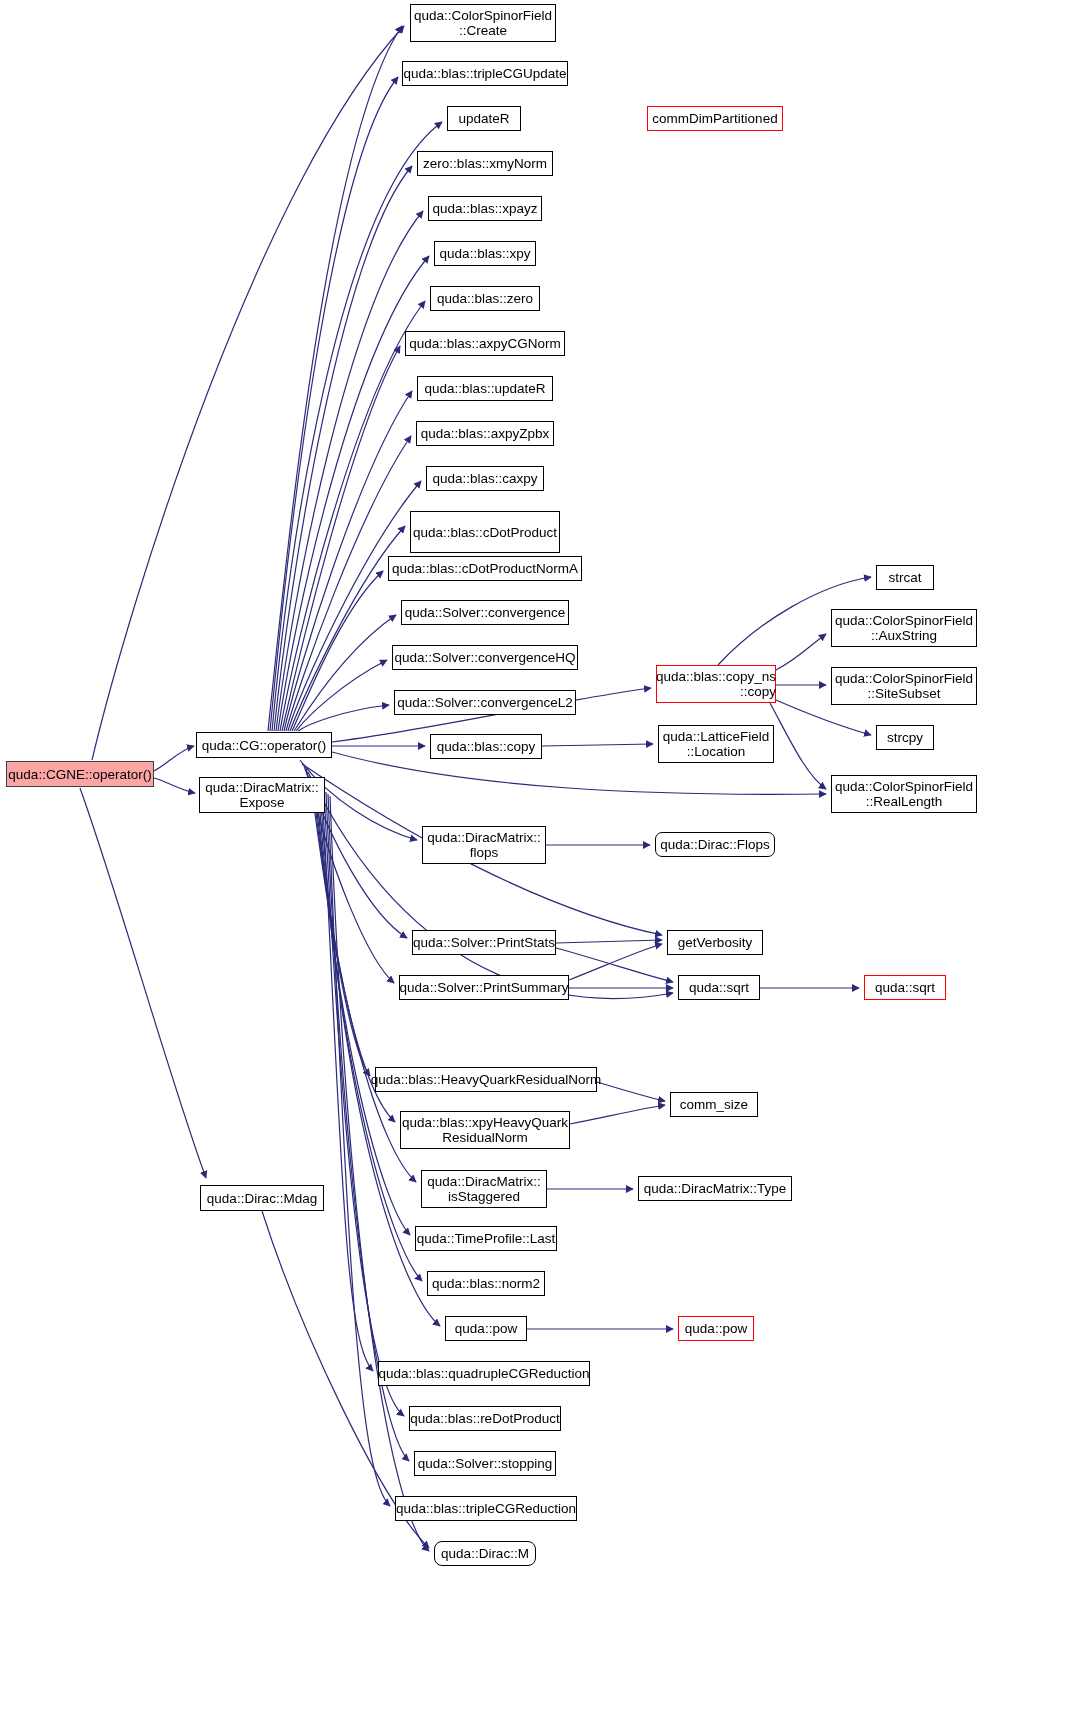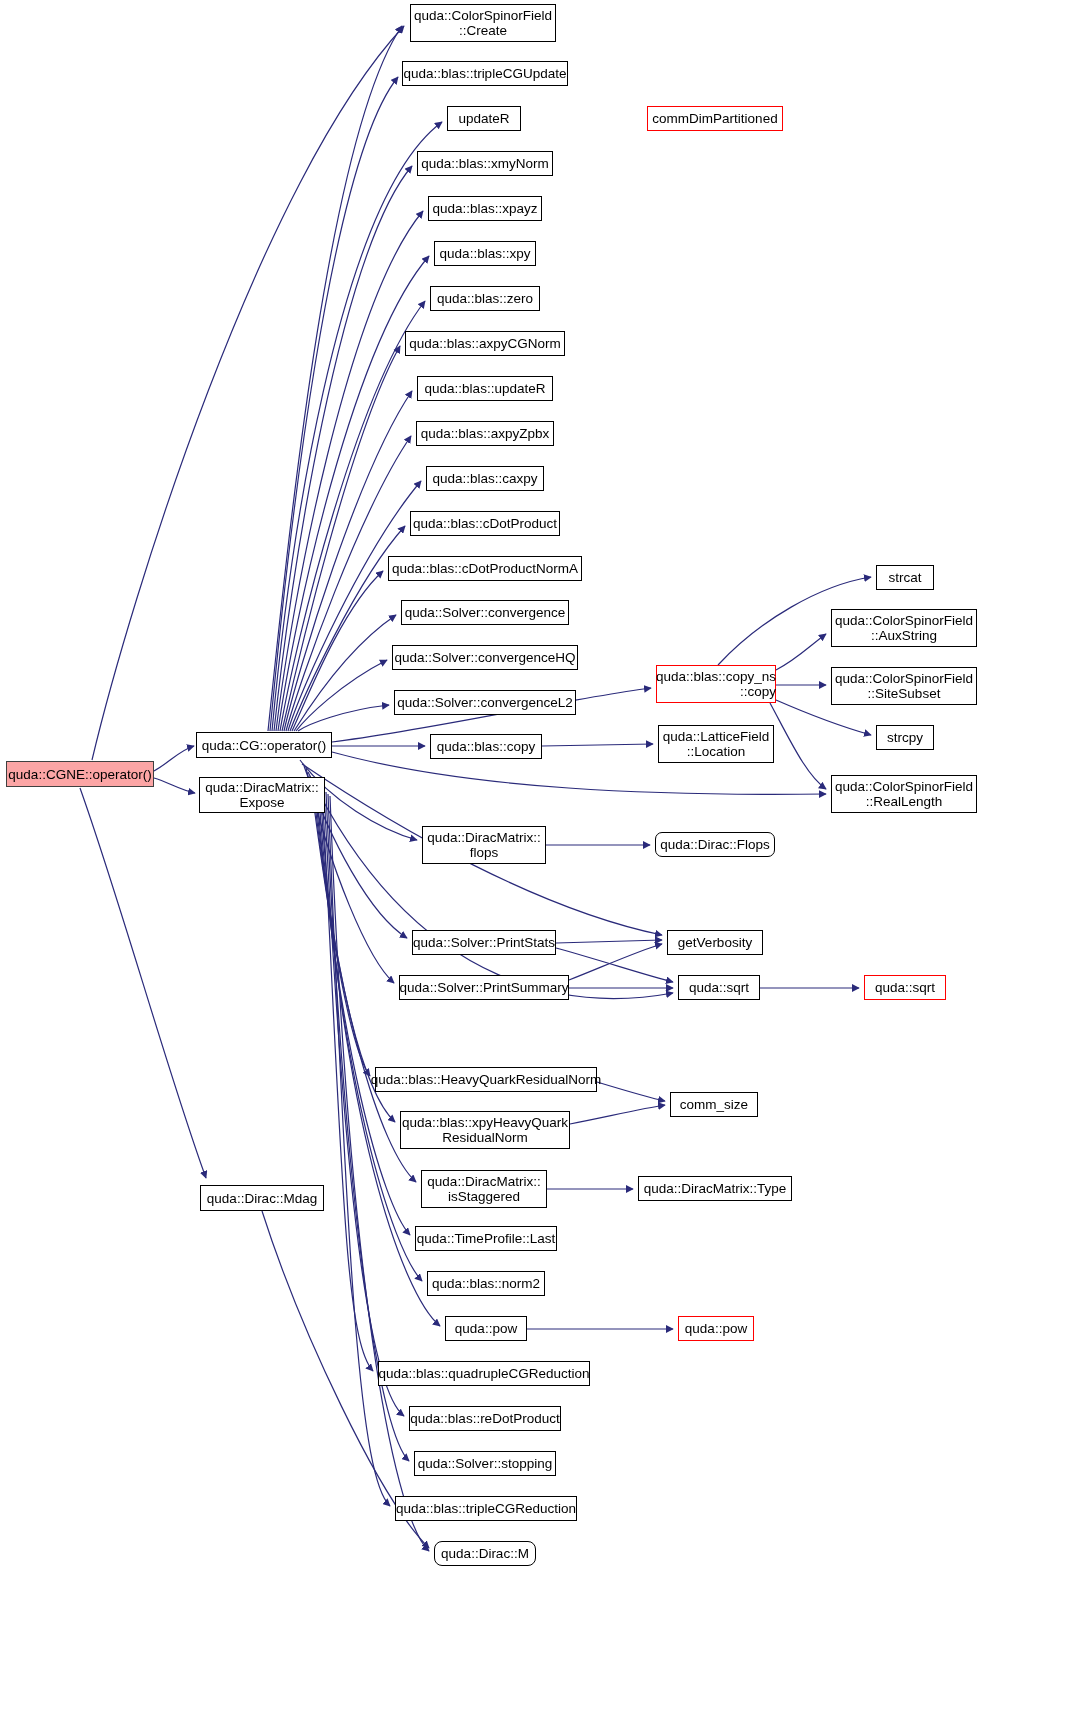--- a/index.html
+++ b/index.html
@@ -103,21 +103,21 @@
       <div class="node" style="left: 402px; top: 61px; width: 166px; height: 25px;">
         <span class="lbl">quda::blas::tripleCGUpdate</span>
       </div>
       <div class="node" style="left: 447px; top: 106px; width: 74px; height: 25px;">
         <span class="lbl">updateR</span>
       </div>
       <div class="node red" style="left: 647px; top: 106px; width: 136px; height: 25px;">
         <span class="lbl">commDimPartitioned</span>
       </div>
       <div class="node" style="left: 417px; top: 151px; width: 136px; height: 25px;">
-        <span class="lbl">quda::blas::xmyNorm</span>
+        <span class="lbl">zero::blas::xmyNorm</span>
       </div>
       <div class="node" style="left: 428px; top: 196px; width: 114px; height: 25px;">
         <span class="lbl">quda::blas::xpayz</span>
       </div>
       <div class="node" style="left: 434px; top: 241px; width: 102px; height: 25px;">
         <span class="lbl">quda::blas::xpy</span>
       </div>
       <div class="node" style="left: 430px; top: 286px; width: 110px; height: 25px;">
         <span class="lbl">quda::blas::zero</span>
       </div>
@@ -126,21 +126,21 @@
       </div>
       <div class="node" style="left: 417px; top: 376px; width: 136px; height: 25px;">
         <span class="lbl">quda::blas::updateR</span>
       </div>
       <div class="node" style="left: 416px; top: 421px; width: 138px; height: 25px;">
         <span class="lbl">quda::blas::axpyZpbx</span>
       </div>
       <div class="node" style="left: 426px; top: 466px; width: 118px; height: 25px;">
         <span class="lbl">quda::blas::caxpy</span>
       </div>
-      <div class="node" style="left: 410px; top: 511px; width: 150px; height: 25px;">
+      <div class="node" style="left: 410px; top: 511px; width: 150px; height: 42px;">
         <span class="lbl">quda::blas::cDotProduct</span>
       </div>
       <div class="node" style="left: 388px; top: 556px; width: 194px; height: 25px;">
         <span class="lbl">quda::blas::cDotProductNormA</span>
       </div>
       <div class="node" style="left: 401px; top: 600px; width: 168px; height: 25px;">
         <span class="lbl">quda::Solver::convergence</span>
       </div>
       <div class="node" style="left: 392px; top: 645px; width: 186px; height: 25px;">
         <span class="lbl">quda::Solver::convergenceHQ</span>

